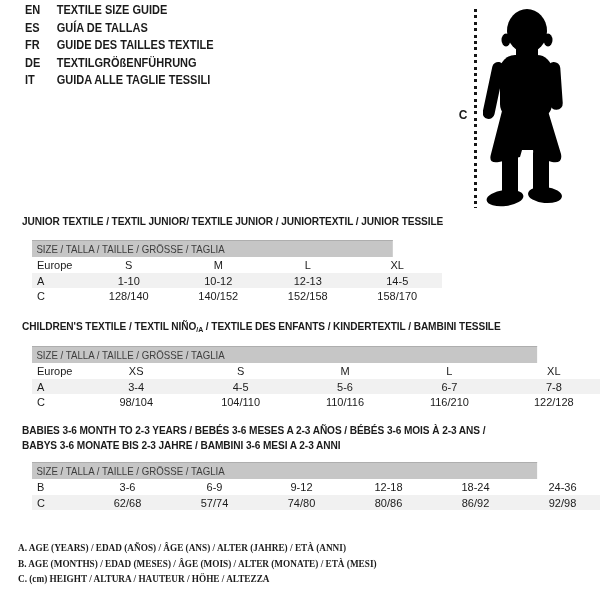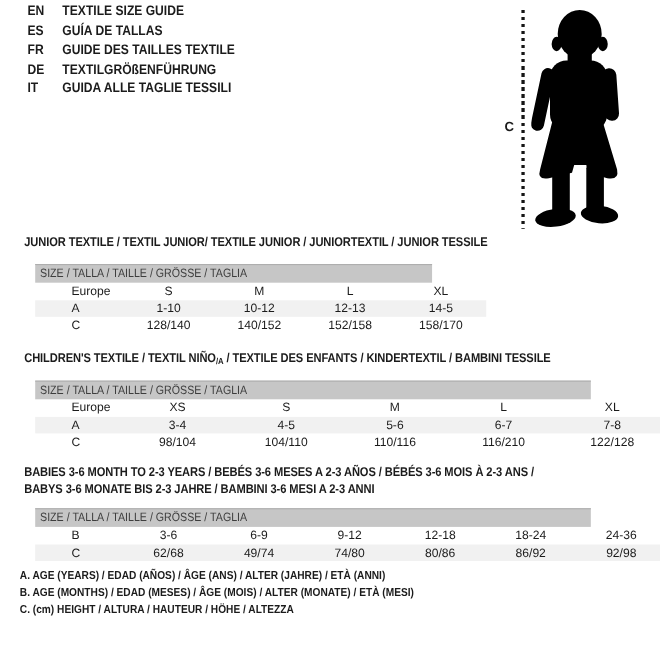--- a/index.html
+++ b/index.html
@@ -44,25 +44,25 @@
   .size-table { position:absolute; left:32px; }
   #table1 { top:240px; width:410px; }
   #table2 { top:346px; width:574px; }
   #table3 { top:462px; width:574px; }
   .size-bar {
     height:17px; background:#c6c6c6; border-top:1px solid #aeaeae;
     color:#3d3d3d; font-size:11px; line-height:16px; padding-left:5px;
   }
   .trow { display:flex; align-items:center; height:15.7px; font-size:11px; }
   .trow.shaded { background:#f1f1f1; }
-  .tlabel { width:52px; padding-left:5px;margin-left:28px; }
+  .tlabel { width:52px; padding-left:5px; }
   .tcell { flex:1; text-align:center; }
 
   
-  .footnotes { position:absolute; left:18px; top:516px; }
+  .footnotes { position:absolute; left:18px; top:540px;font-family:Liberation Serif, serif; }
   .footnote { font-weight:bold; font-size:10.5px; line-height:15.6px; }
 </style>
 </head>
 <body>
 
 <div class="lang-block">
   <div class="lang-row condensed">
     <span class="lang-code">EN</span>
     <span>TEXTILE SIZE GUIDE</span>
   </div>
@@ -174,21 +174,21 @@
         <div class="tcell">3-6</div>
         <div class="tcell">6-9</div>
         <div class="tcell">9-12</div>
         <div class="tcell">12-18</div>
         <div class="tcell">18-24</div>
         <div class="tcell">24-36</div>
       </div>
       <div class="trow shaded">
         <div class="tlabel">C</div>
         <div class="tcell">62/68</div>
-        <div class="tcell">49/74</div>
+        <div class="tcell">57/74</div>
         <div class="tcell">74/80</div>
         <div class="tcell">80/86</div>
         <div class="tcell">86/92</div>
         <div class="tcell">92/98</div>
       </div>
     </div>
 </div>
 
 <div class="footnotes">
   <div class="footnote condensed">A. AGE (YEARS) / EDAD (AÑOS) / ÂGE (ANS) / ALTER (JAHRE) / ETÀ (ANNI)</div>

